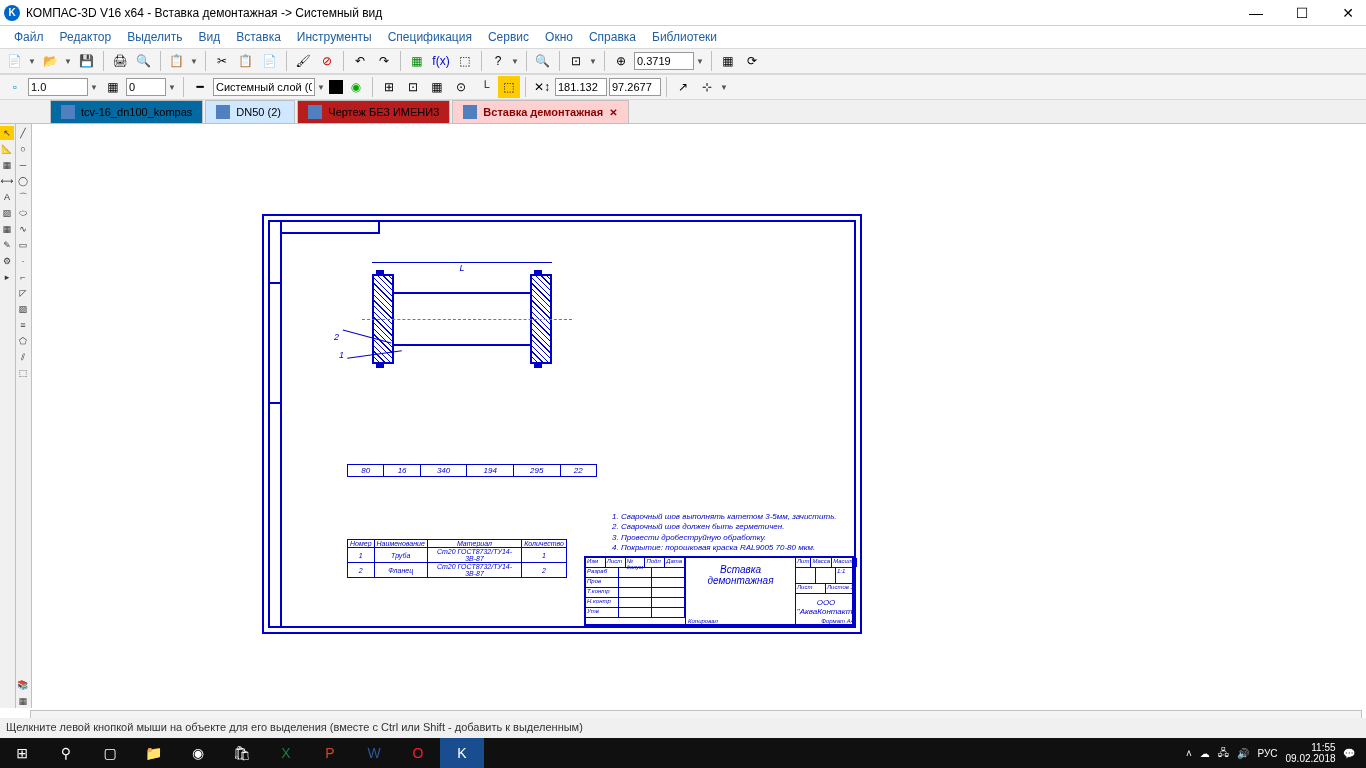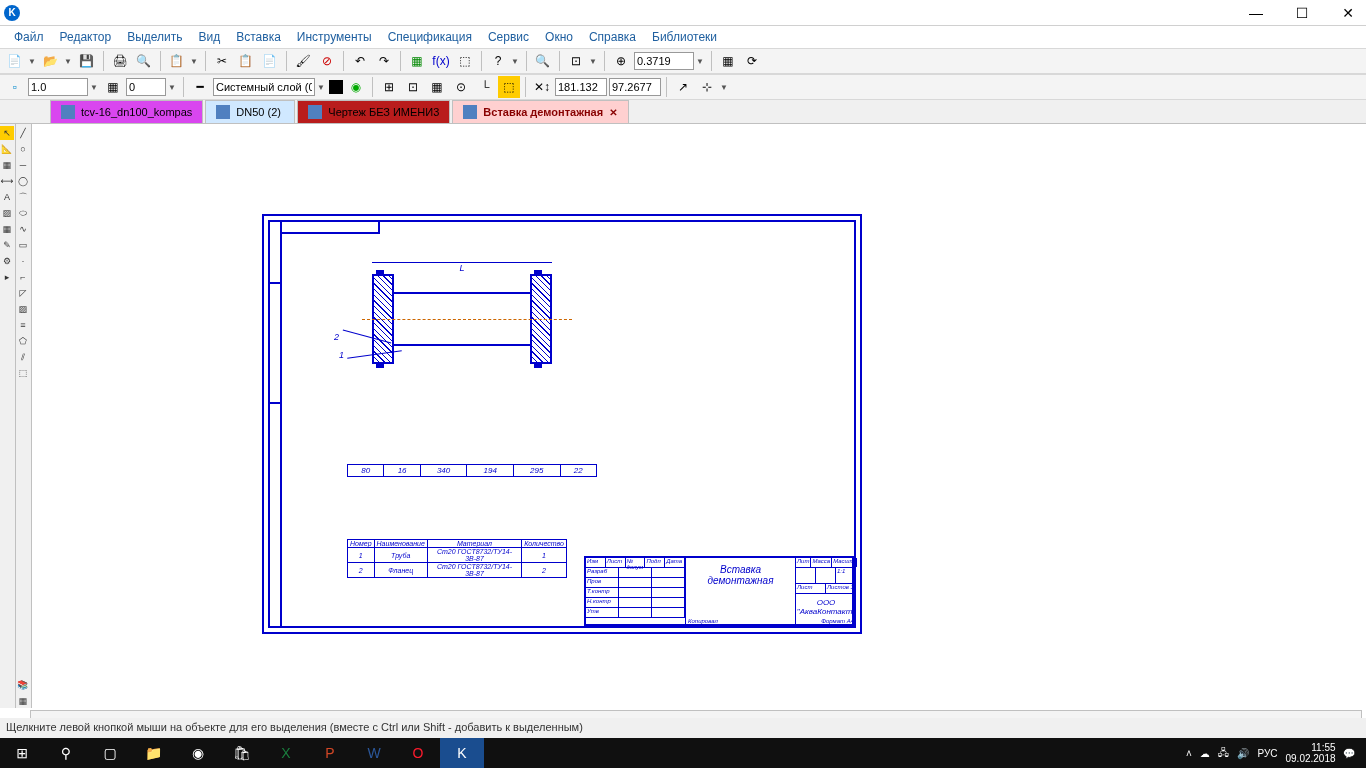--- a/index.html
+++ b/index.html
@@ -11,21 +11,21 @@
 .titlebar .wincontrols span { cursor: pointer; width: 28px; text-align: center; }
 .menubar { height: 22px; background: #fff; display: flex; align-items: center; padding: 0 8px; gap: 4px; }
 .menubar .mitem { padding: 2px 6px; font-size: 12px; color: #2060a0; cursor: pointer; }
 .toolbar { height: 26px; background: #f4f4f4; border-top: 1px solid #d8d8d8; border-bottom: 1px solid #d8d8d8; display: flex; align-items: center; padding: 0 4px; gap: 2px; }
 .tb-btn { width: 22px; height: 22px; display: flex; align-items: center; justify-content: center; cursor: pointer; border: 1px solid transparent; font-size: 12px; }
 .tb-sep { width: 1px; height: 20px; background: #c0c0c0; margin: 0 3px; }
 .tb-drop { width: 10px; font-size: 8px; color: #555; }
 .tb-input { height: 18px; border: 1px solid #999; font-size: 11px; padding: 0 2px; background: #fff; }
 .tb-wide { width: 102px; }
 .tabsbar { height: 24px; background: #f0f0f0; display: flex; align-items: stretch; padding-left: 50px; border-bottom: 1px solid #c0c0c0; }
-.filetab { display: flex; align-items: center; padding: 0 10px; gap: 6px; border: 1px solid #c0c0c0; border-bottom: none; margin-right: 2px; font-size: 11px; cursor: pointer; background: #d946ef; min-width: 130px; }
+.filetab { display: flex; align-items: center; padding: 0 10px; gap: 6px; border: 1px solid #c0c0c0; border-bottom: none; margin-right: 2px; font-size: 11px; cursor: pointer; background: #0369a1; min-width: 130px; }
 .filetab.t2 { background: #d0e8ff; min-width: 90px; }
 .filetab.t3 { background: #b91c1c; min-width: 130px; }
 .filetab.active { background: #ffd0d0; color: #800; font-weight: bold; min-width: 160px; }
 .filetab .ticon { width: 14px; height: 14px; background: #5080c0; }
 .filetab .tclose { font-size: 10px; color: #800; margin-left: auto; }
 .workarea { position: absolute; top: 124px; left: 0; right: 0; bottom: 60px; display: flex; }
 .ltoolbox { width: 16px; background: #f0f0f0; border-right: 1px solid #c0c0c0; display: flex; flex-direction: column; gap: 2px; padding-top: 2px; }
 .ltoolbox2 { width: 16px; background: #f0f0f0; border-right: 1px solid #c0c0c0; display: flex; flex-direction: column; gap: 2px; padding-top: 2px; }
 .lb { width: 14px; height: 14px; font-size: 9px; display: flex; align-items: center; justify-content: center; cursor: pointer; color: #333; }
 .lb.yellow { background: #ffcc00; }
@@ -76,20 +76,21 @@
 .taskbar .tray { margin-left: auto; display: flex; align-items: center; gap: 8px; color: #fff; font-size: 10px; padding-right: 10px; }
 .taskbar .clock { text-align: right; line-height: 1.1; }
 .leader-line { position: absolute; border-top: 1px solid #0000cc; }
 .leader-num { position: absolute; font-size: 9px; font-style: italic; color: #0000cc; }
 </style>
 </head>
 <body>
 
 <div class="titlebar">
   <div class="logo">K</div>
+  <div class="title">КОМПАС-3D V16  x64 - Вставка демонтажная -&gt; Системный вид</div>
   <div class="wincontrols">
     <span>—</span>
     <span>☐</span>
     <span>✕</span>
   </div>
 </div>
 
 <div class="menubar">
   <span class="mitem">Файл</span>
   <span class="mitem">Редактор</span>
@@ -267,20 +268,26 @@
               <td>16</td>
               <td>340</td>
               <td>194</td>
               <td>295</td>
               <td>22</td>
             </tr>
           </tbody>
             </table>
         </div>
 
+        <div class="notes">
+          <div>1. Сварочный шов выполнять катетом 3-5мм, зачистить.</div>
+          <div>2. Сварочный шов должен быть герметичен.</div>
+          <div>3. Провести дробеструйную обработку.</div>
+          <div>4. Покрытие: порошковая краска RAL9005 70-80 мкм.</div>
+        </div>
 
         <div class="bom-table">
           <table>
             <tbody>
                 <tr>
               <td>Номер</td>
               <td>Наименование</td>
               <td>Материал</td>
               <td>Количество</td>
             </tr>

